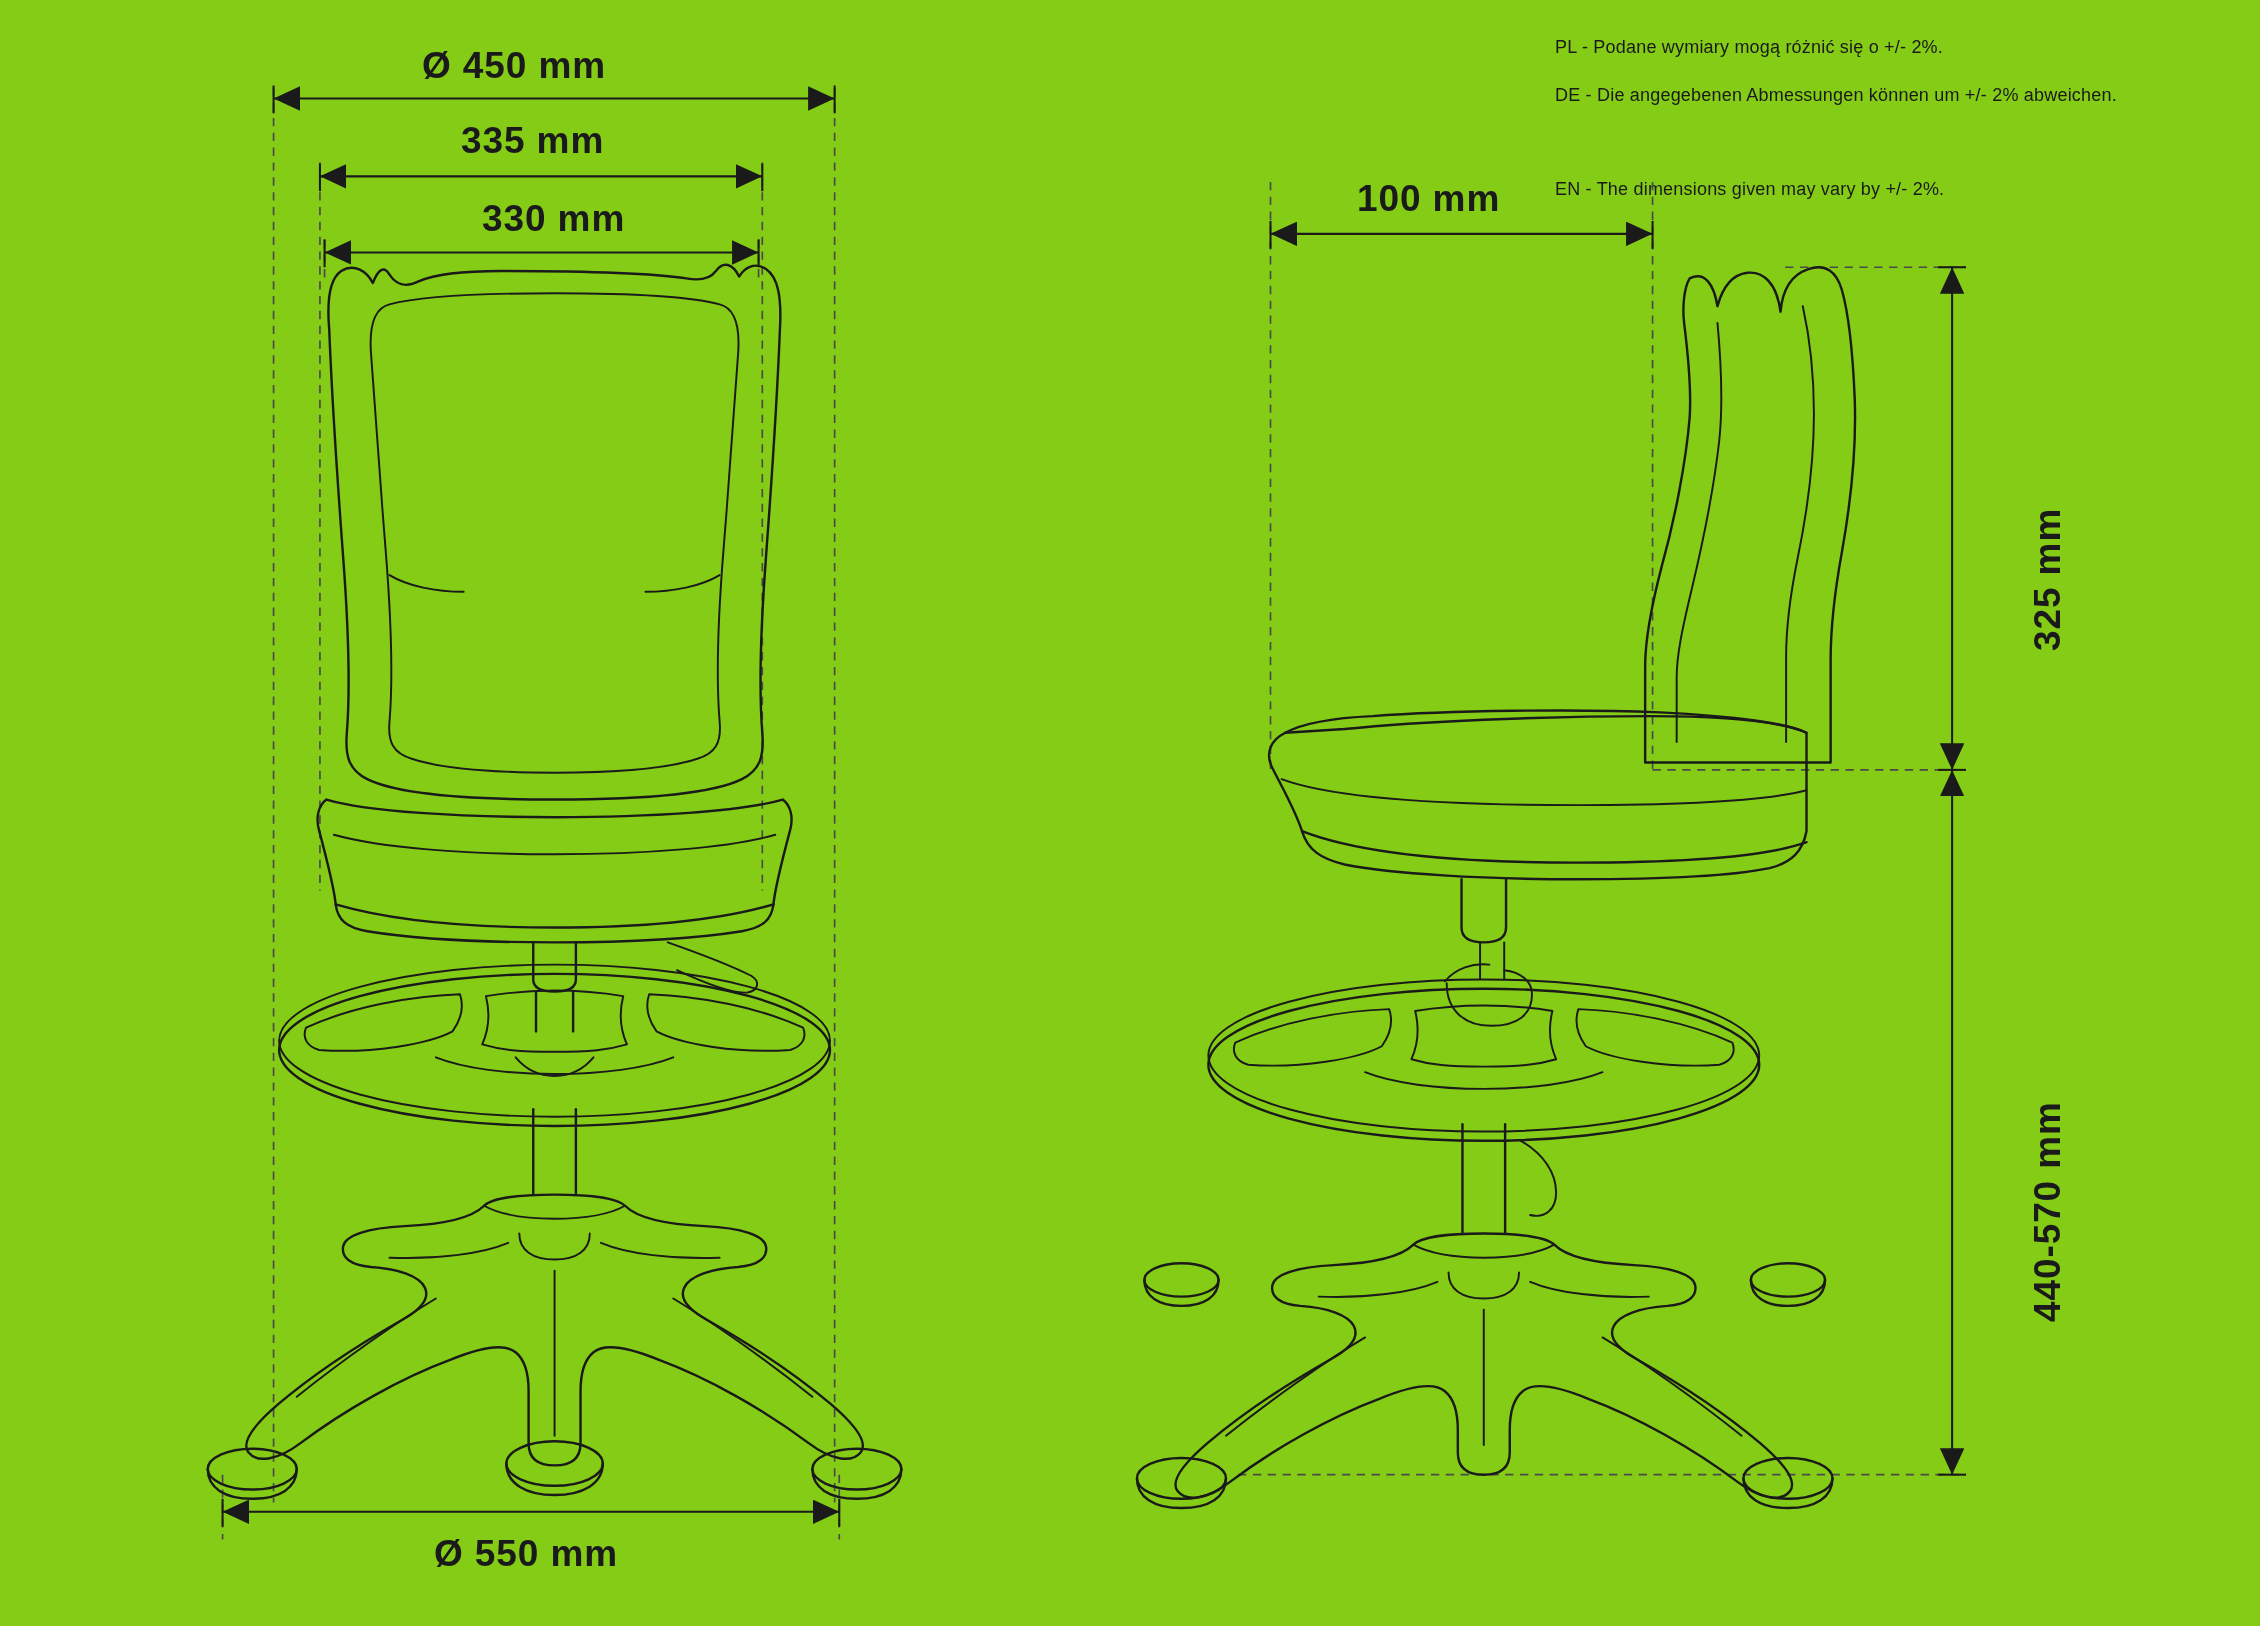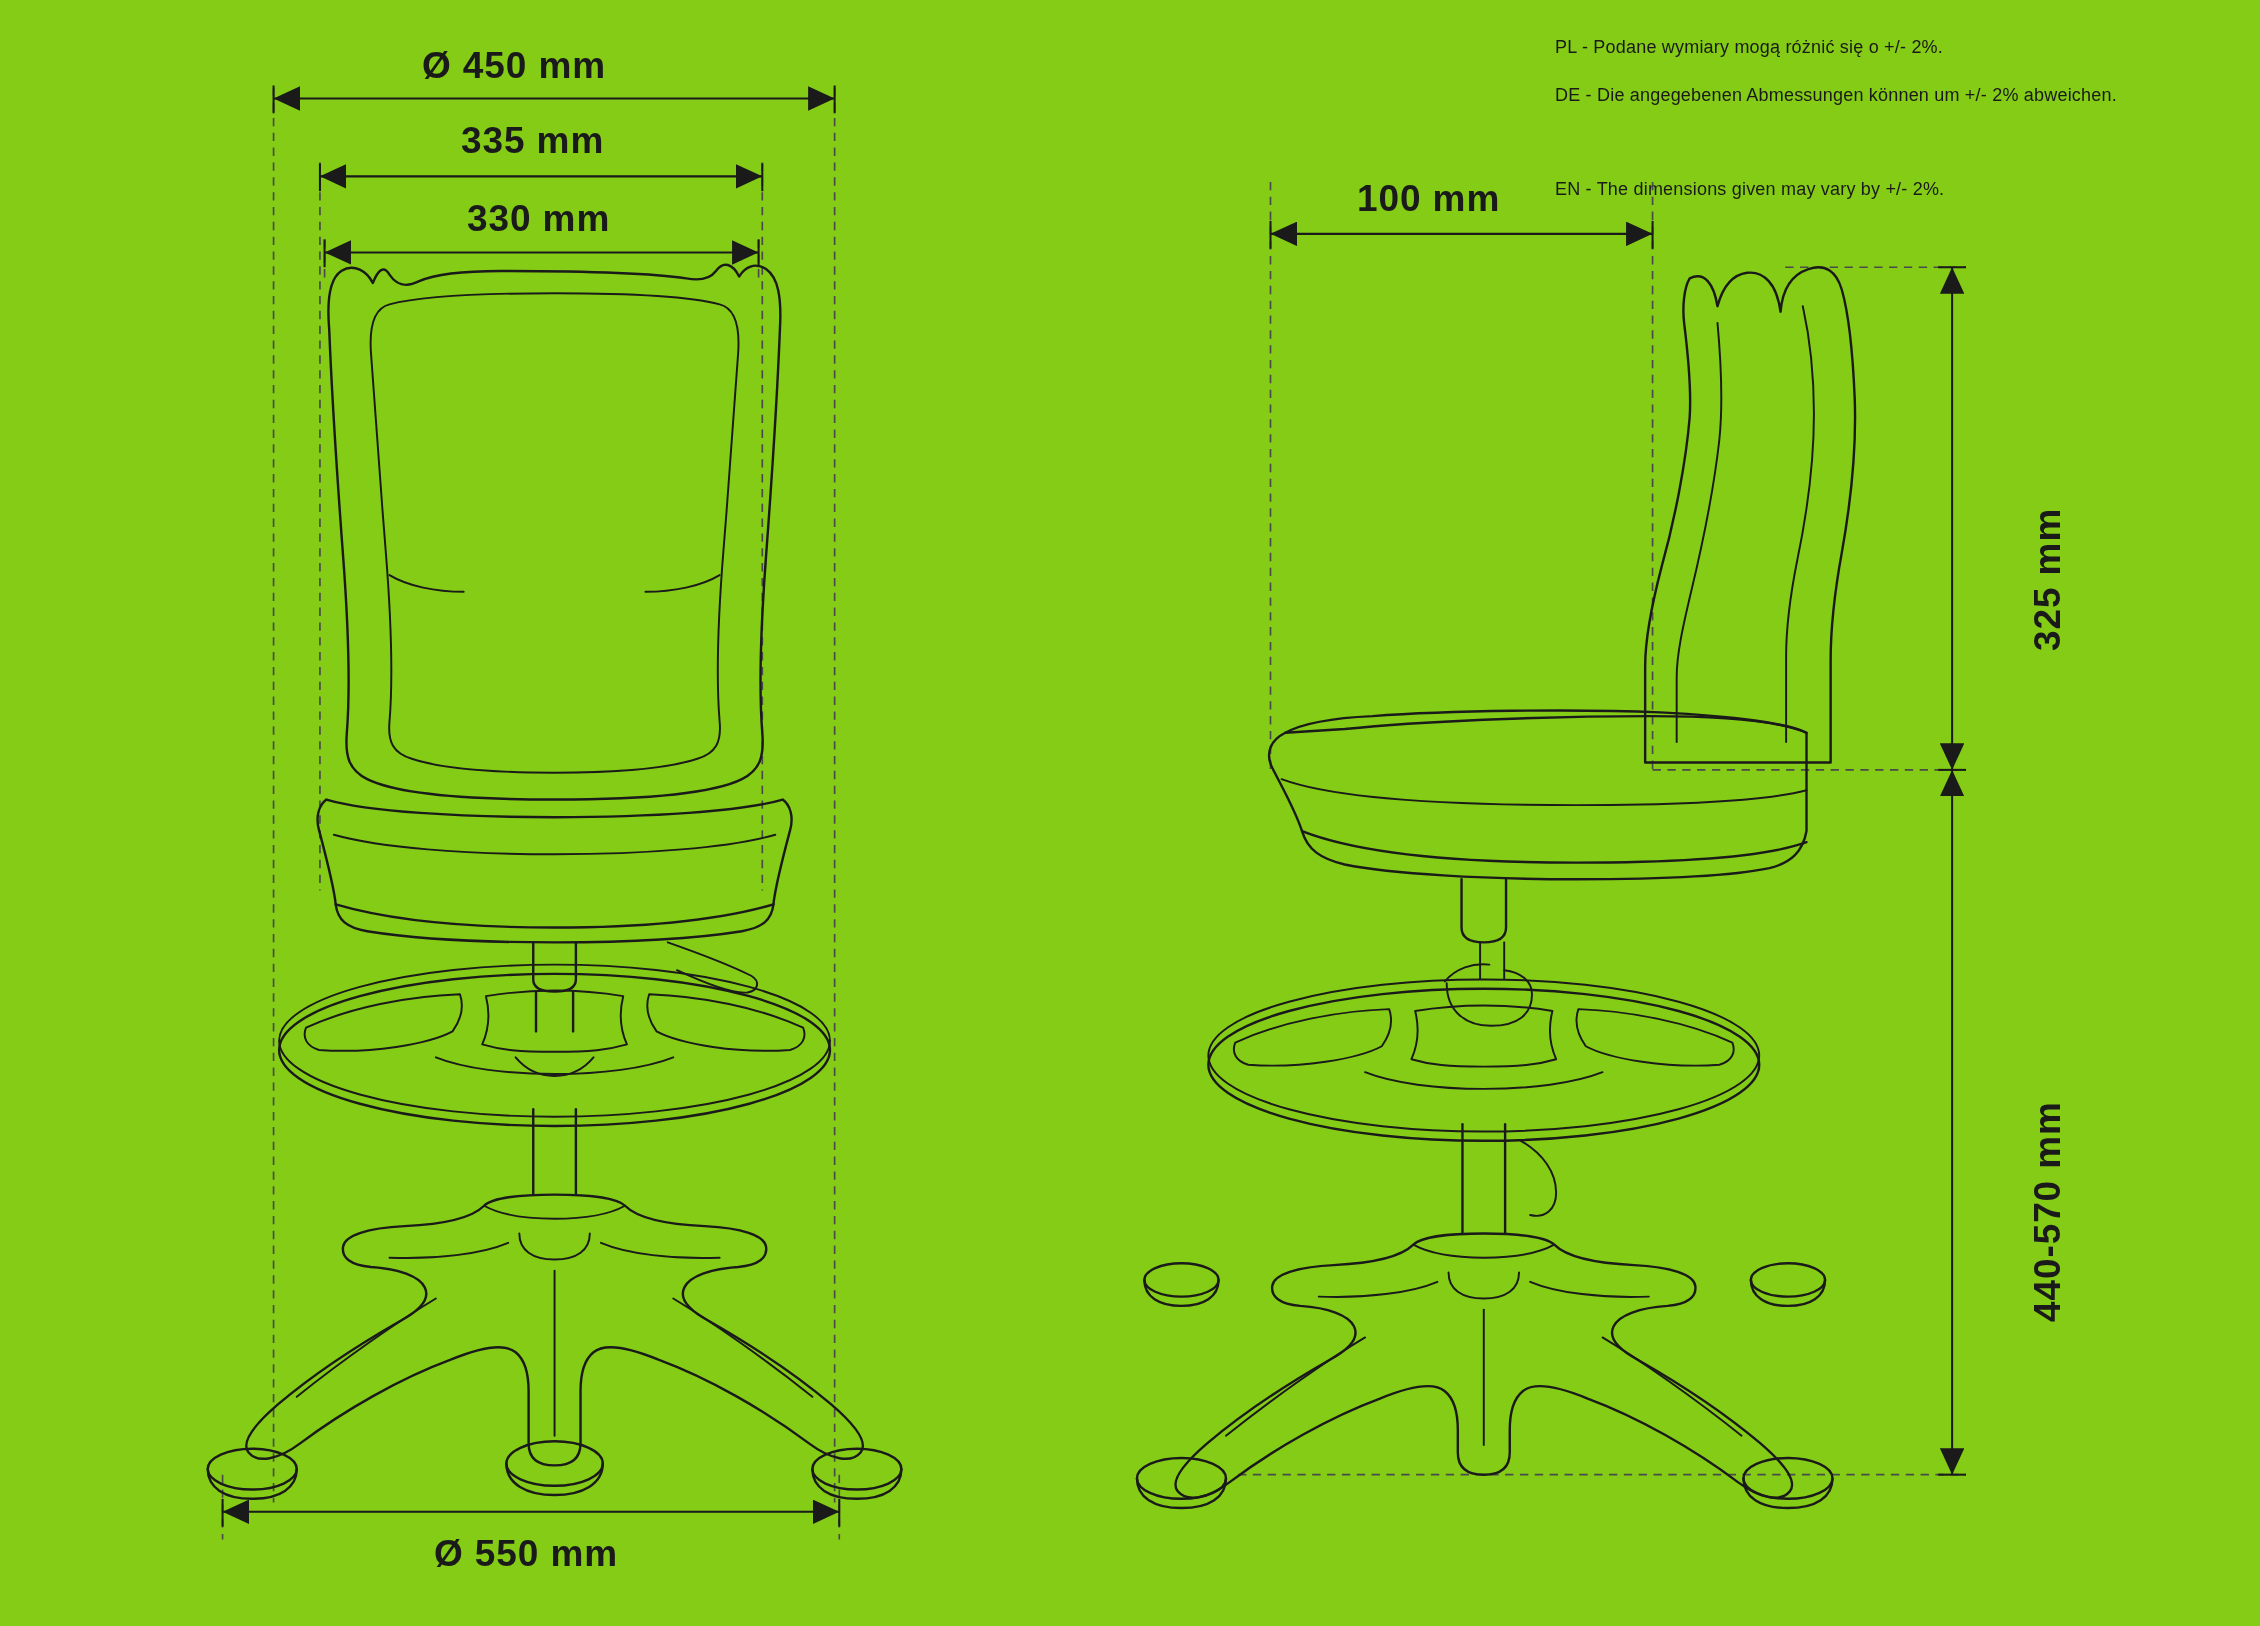--- a/index.html
+++ b/index.html
@@ -70,21 +70,21 @@
 </style>
 </head>
 <body>
 
 <div id="sheet">
 
   <div class="lbl dim" style="left:422px; top:45px;">Ø 450  mm</div>
 
   <div class="lbl dim" style="left:461px; top:120px;text-align:right;">335  mm</div>
 
-  <div class="lbl dim" style="left:467px; top:198px;">330  mm</div>
+  <div class="lbl dim" style="left:482px; top:198px;">330  mm</div>
 
   <div class="lbl dim" style="left:434px; top:1533px;">Ø 550  mm</div>
 
   <div class="lbl dim" style="left:1357px; top:178px;">100  mm</div>
 
   <div class="lbl dim vert" style="left:2027px; top:651px;">325  mm</div>
 
   <div class="lbl dim vert" style="left:2027px; top:1322px;">440-570  mm</div>
 
   <div class="note" style="left:1555px; top:37px;">PL - Podane wymiary mogą różnić się o +/- 2%.</div>

